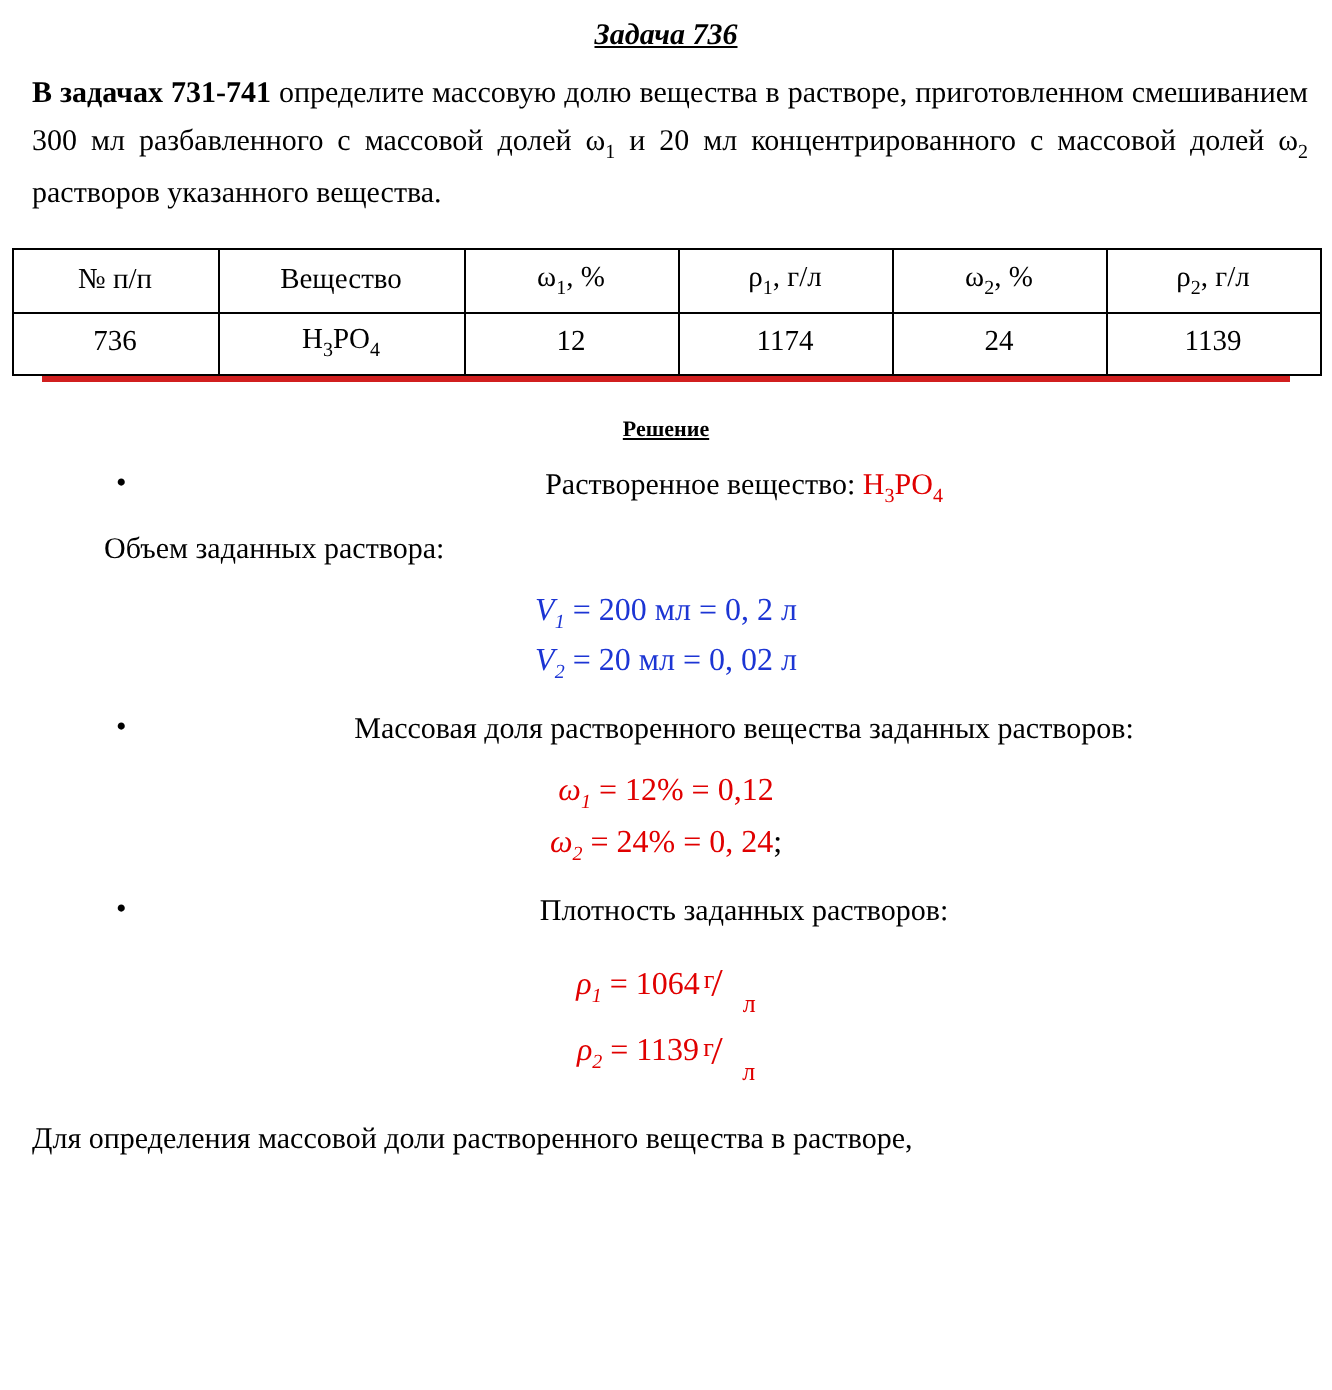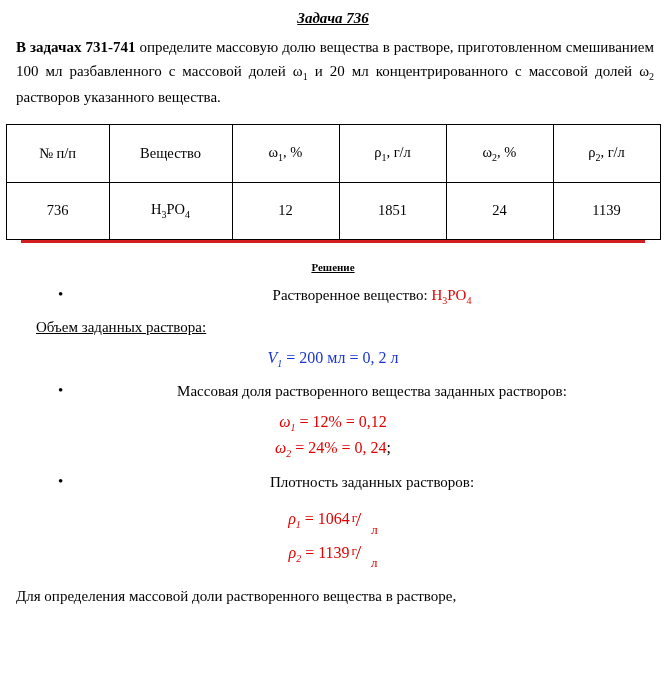--- a/index.html
+++ b/index.html
@@ -46,21 +46,21 @@
     border-collapse: collapse;
     margin: 14px auto 0 auto;
     width: 624px;
     table-layout: fixed;
   }
   table.maintable td {
     border: 1px solid #000000;
     text-align: center;
     font-size: 14.5px;
     height: 24px;
-    padding: 16px 2px;
+    padding: 3px 2px;
   }
   table.maintable tr.hdr td {
     height: 25px;
   }
   .redline {
     width: 624px;
     height: 3px;
     background: #d11f1f;
     margin: 0 auto;
   }
@@ -91,22 +91,21 @@
     font-size: 15px;
   }
   .redtext {
     color: #e00000;
   }
   .bluetext {
     color: #1c35d4;
   }
   .line-text {
     font-size: 15px;
-    margin: 13px 0 0 36px;
-    text-decoration: underline;
+    margin: 13px 0 0 52px;
   }
   .formula-block {
     text-align: center;
     margin-top: 10px;
   }
   .formula {
     font-family: "Liberation Serif", serif;
     font-style: italic;
     font-size: 16px;
     line-height: 1.55;
@@ -162,54 +161,55 @@
     margin: 18px 12px 0 16px;
   }
 </style>
 </head>
 <body>
 
 <div class="page">
 
   <div class="title">Задача 736</div>
 
-  <p class="para"><span class="bold">В задачах 731-741</span><span> определите массовую долю вещества в растворе, приготовленном смешиванием 100 мл разбавленного с массовой долей ω</span><span class="sub">1</span><span> и 20 мл концентрированного с массовой долей ω</span><span class="sub">2</span><span> растворов указанного вещества.</span></p>
+  <p class="para"><span class="bold">В задачах 731-741</span><span> определите массовую долю вещества в растворе, приготовленном смешиванием 300 мл разбавленного с массовой долей ω</span><span class="sub">1</span><span> и 20 мл концентрированного с массовой долей ω</span><span class="sub">2</span><span> растворов указанного вещества.</span></p>
 
   <table class="maintable">
     <tbody>
         <tr class="hdr">
       <td style="width:98px"><span>№ п/п</span></td>
       <td style="width:118px"><span>Вещество</span></td>
       <td style="width:102px"><span>ω</span><span class="sub">1</span><span>, %</span></td>
       <td style="width:102px"><span>ρ</span><span class="sub">1</span><span>, г/л</span></td>
       <td style="width:102px"><span>ω</span><span class="sub">2</span><span>, %</span></td>
       <td style="width:102px"><span>ρ</span><span class="sub">2</span><span>, г/л</span></td>
     </tr>
     <tr>
       <td>736</td>
       <td><span>H</span><span class="sub">3</span><span>PO</span><span class="sub">4</span></td>
       <td>12</td>
-      <td>1851</td>
+      <td>1174</td>
       <td>24</td>
       <td>1139</td>
     </tr>
   </tbody>
     </table>
   <div class="redline"></div>
 
   <div class="solution">Решение</div>
 
   <ul class="bullets">
     <li class="bullet-item"><span>Растворенное вещество: </span><span class="redtext"><span>H</span><span class="sub">3</span><span>PO</span><span class="sub">4</span></span></li>
   </ul>
 
   <div class="line-text">Объем заданных раствора:</div>
 
   <div class="formula-block">
     <div class="formula bluetext"><span>V</span><span class="fsub">1</span><span class="nonit"> = 200 мл = 0, 2 л</span></div>
+    <div class="formula bluetext"><span>V</span><span class="fsub">2</span><span class="nonit"> = 20 мл = 0, 02 л</span></div>
   </div>
 
   <ul class="bullets">
     <li class="bullet-item">Массовая доля растворенного вещества заданных растворов:</li>
   </ul>
 
   <div class="formula-block">
     <div class="formula redtext"><span>ω</span><span class="fsub">1</span><span class="nonit"> = 12% = 0,12</span></div>
     <div class="formula redtext"><span>ω</span><span class="fsub">2</span><span class="nonit"> = 24% = 0, 24</span><span class="semi">;</span></div>
   </div>

